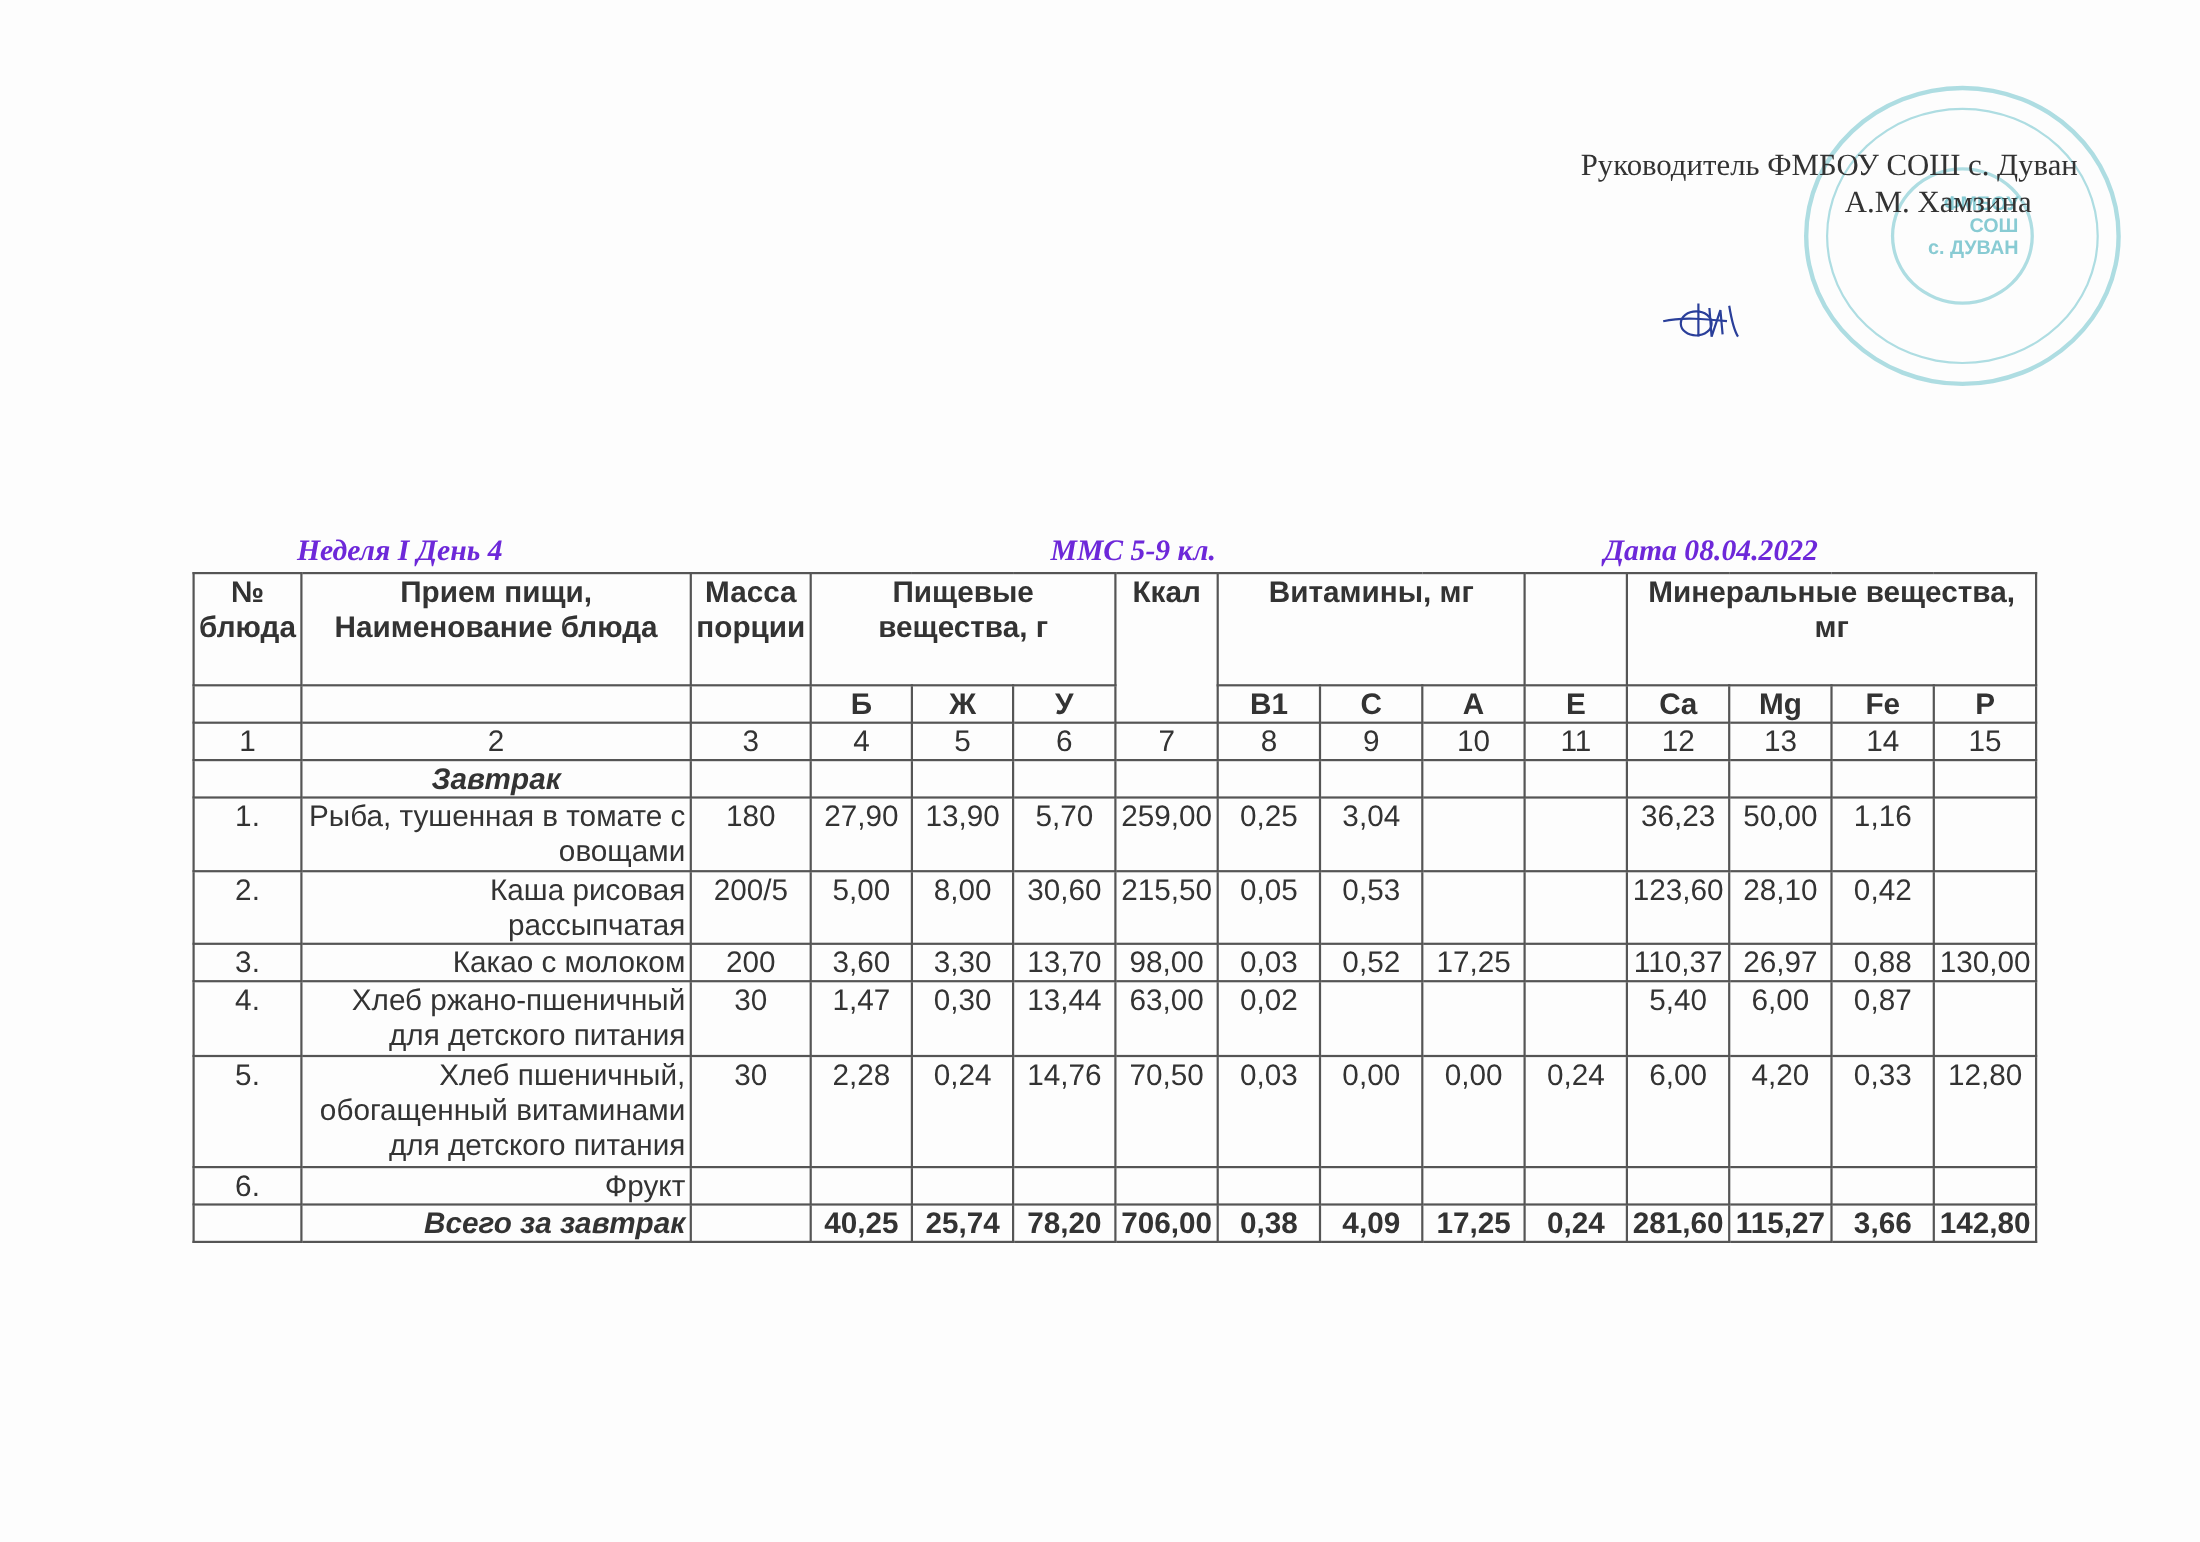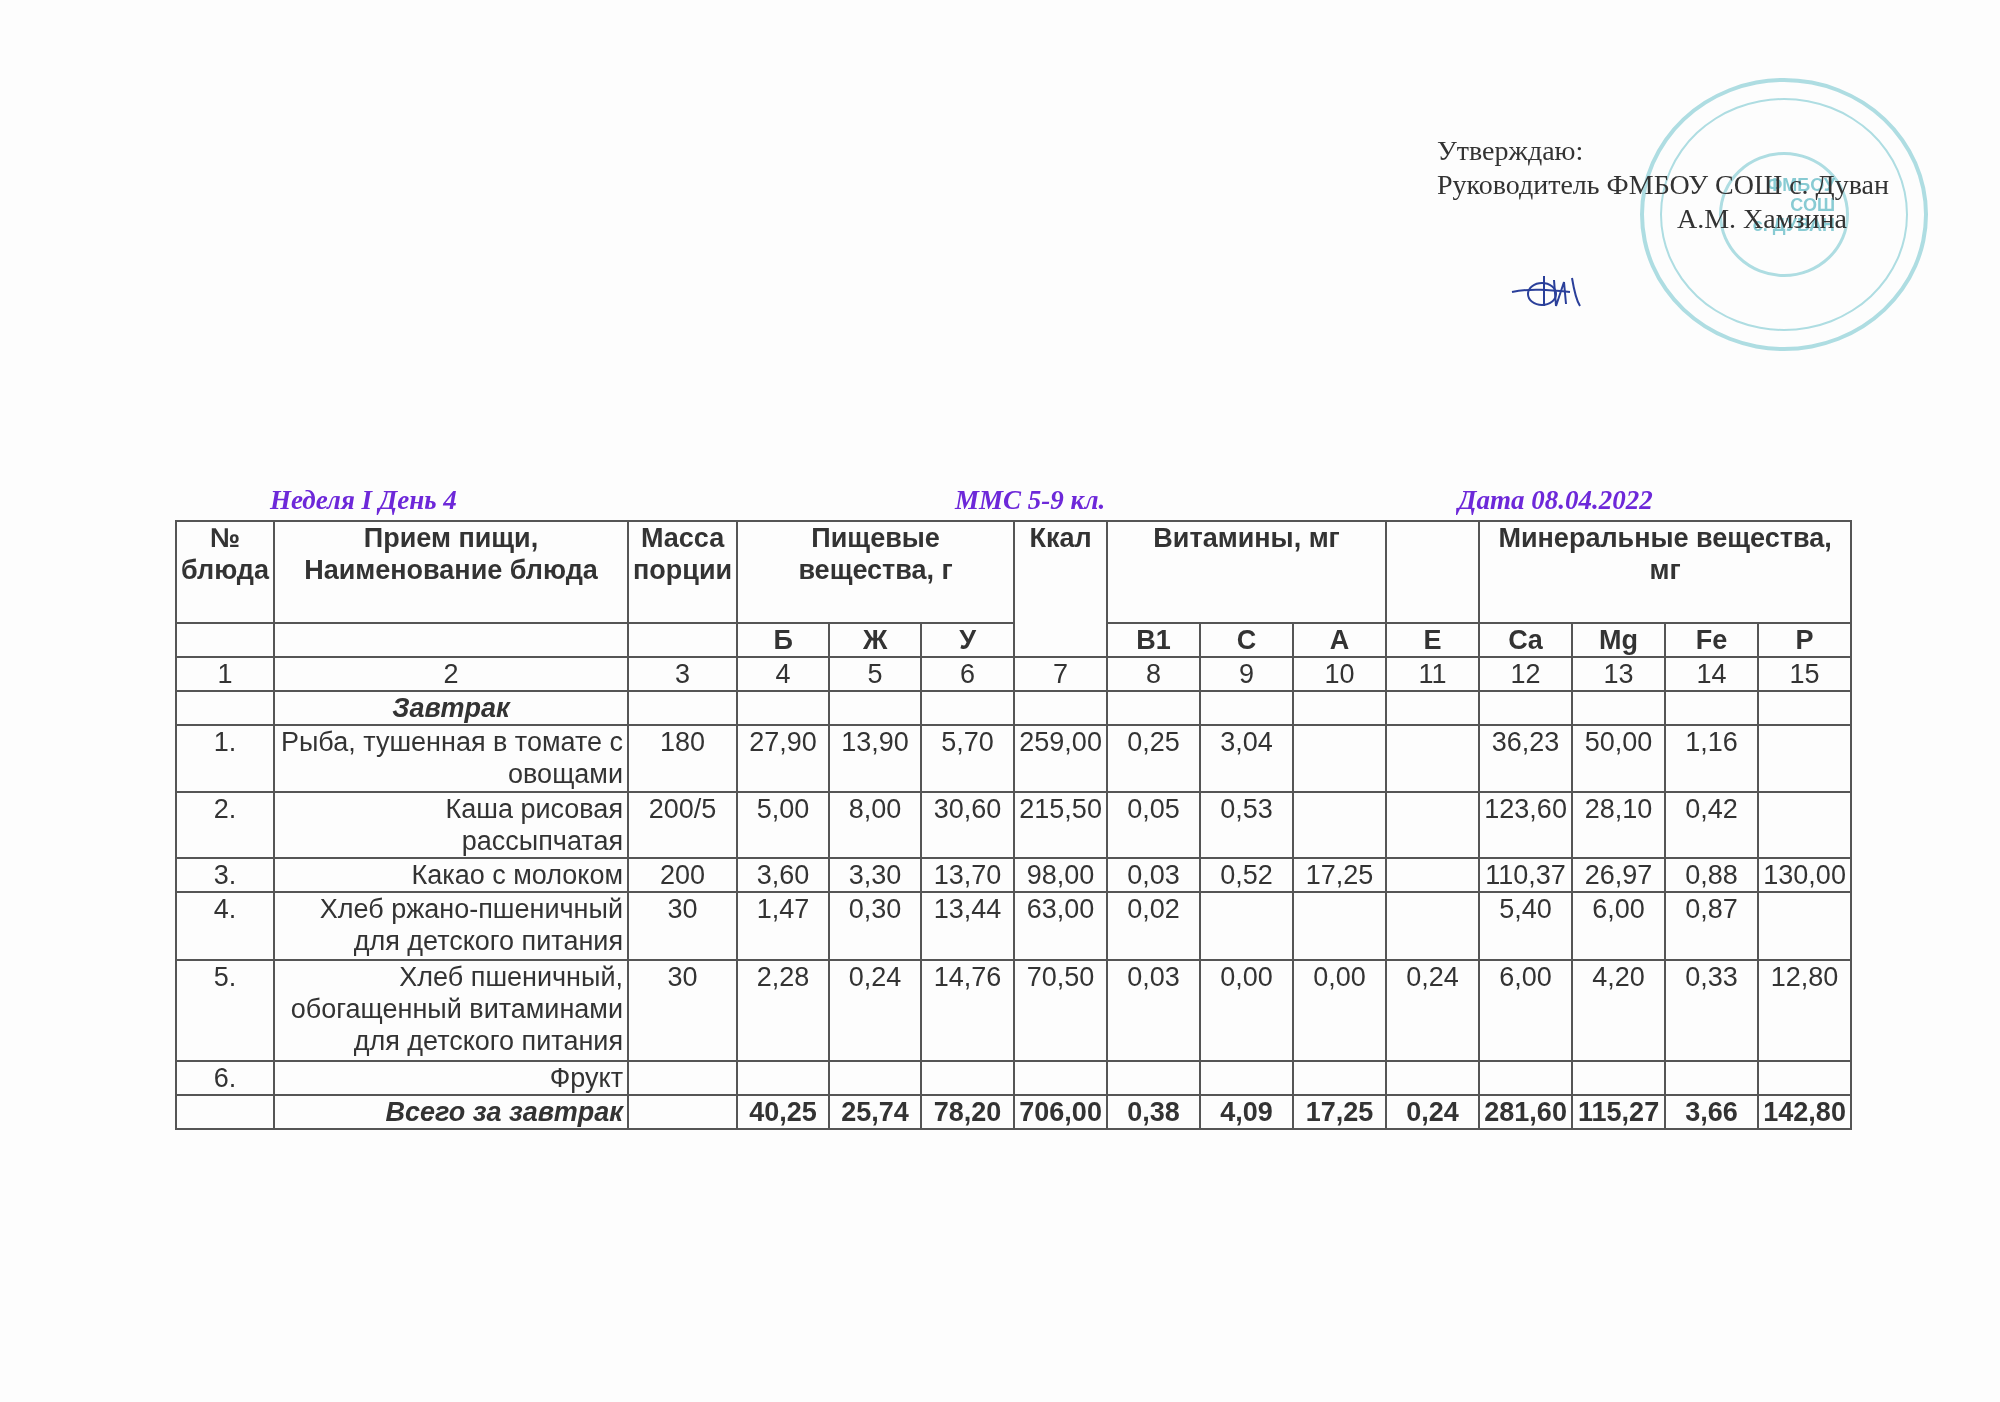--- a/index.html
+++ b/index.html
@@ -25,21 +25,20 @@
 </head>
 <body>
 
 <div class="stamp"></div>
 <div class="stamp-center">
   <div>ФМБОУ СОШ</div>
   <div>с. ДУВАН</div>
 </div>
 
 <div class="approval">
-  <div class="line">Утверждаю:</div>
   <div class="line">Руководитель ФМБОУ СОШ с. Дуван</div>
   <div class="line signer">А.М. Хамзина</div>
 </div>
 
 <svg class="signature" viewBox="0 0 80 40">
   <path d="M2 22 C20 18, 40 20, 60 22" stroke="#2a3f9a" stroke-width="2" fill="none"></path>
   <ellipse cx="32" cy="24" rx="14" ry="11" stroke="#2a3f9a" stroke-width="2" fill="none"></ellipse>
   <path d="M34 6 L34 36 M44 10 L46 36 L54 12 L56 34 M62 8 C64 20, 66 30, 70 36" stroke="#2a3f9a" stroke-width="2" fill="none"></path>
 </svg>
 

